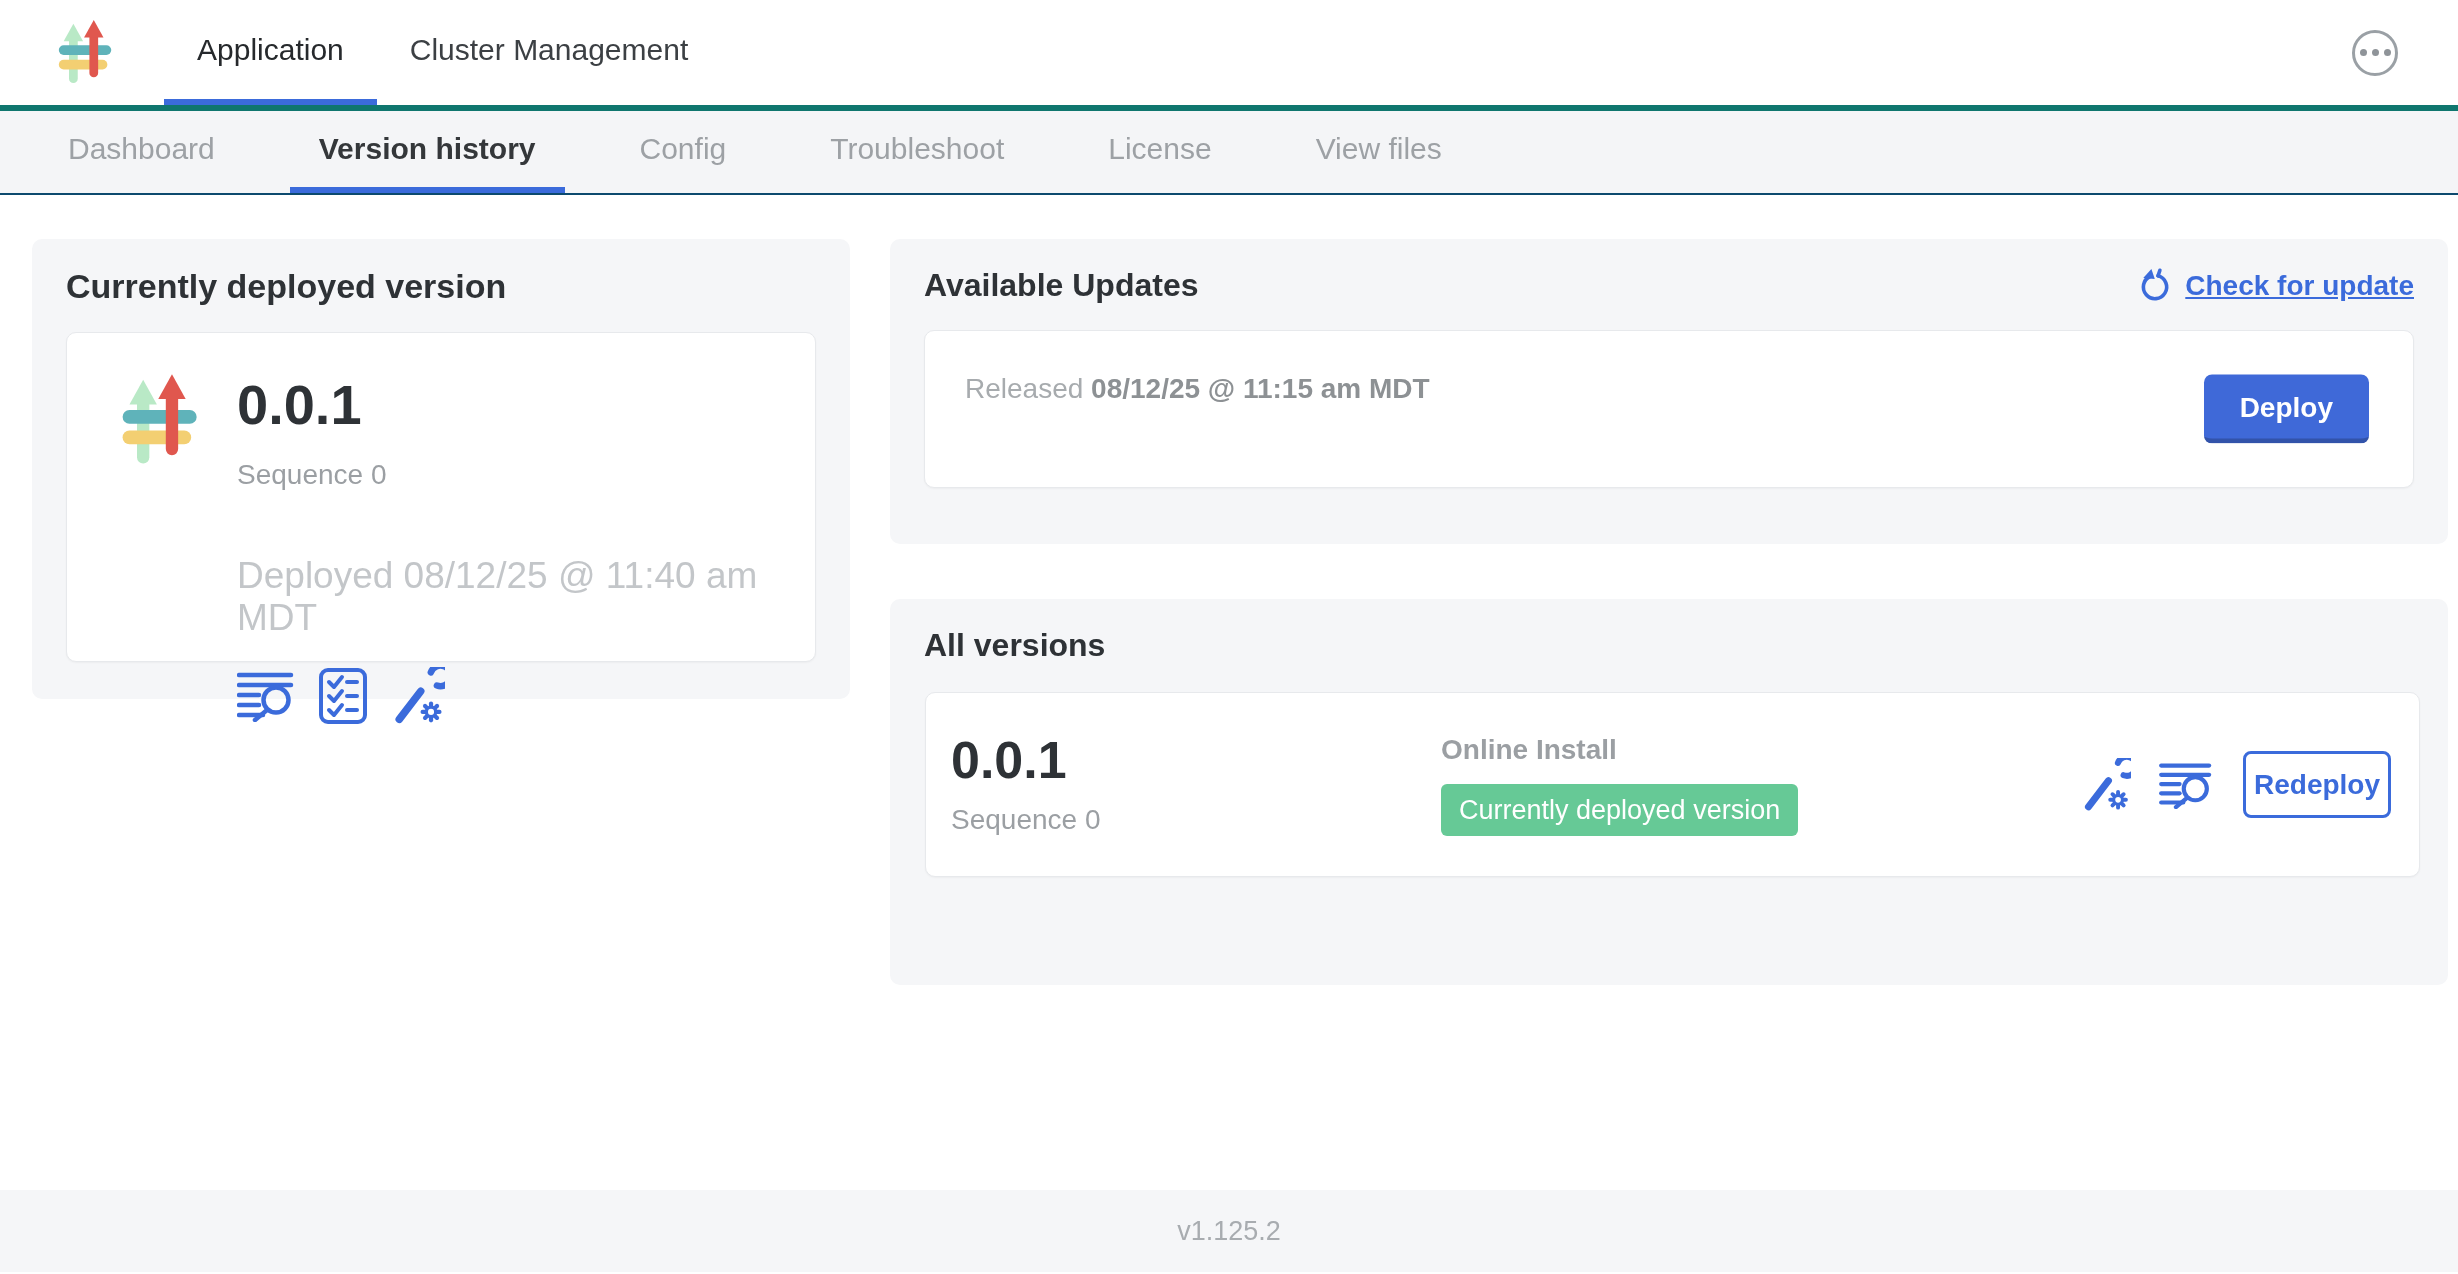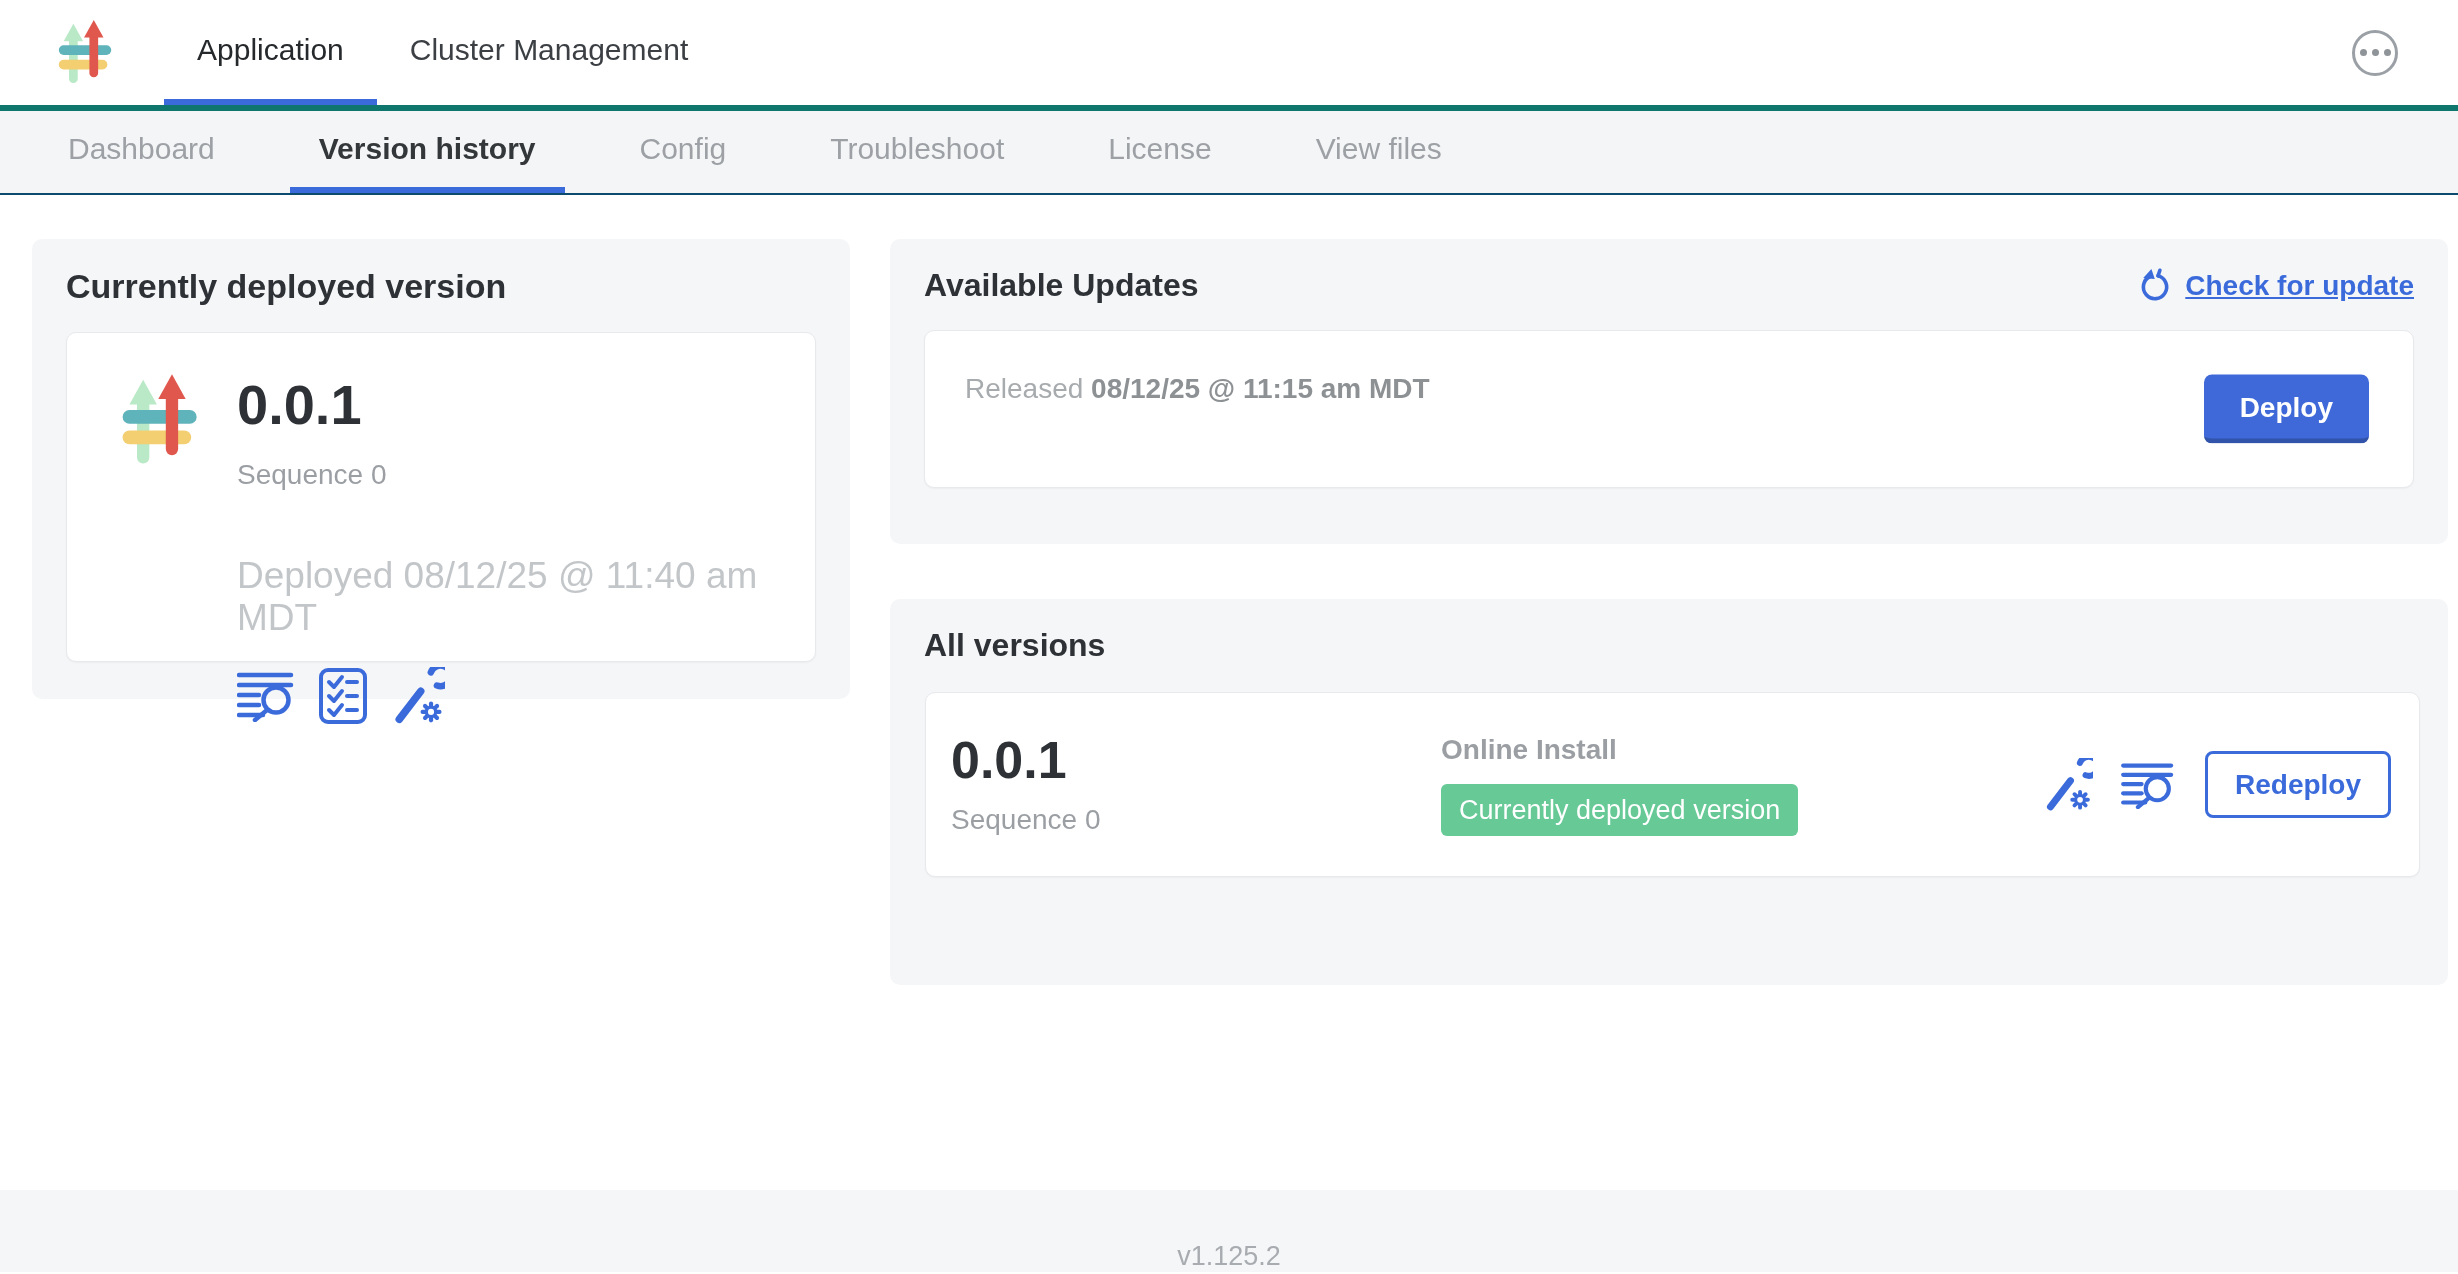--- a/index.html
+++ b/index.html
@@ -73,25 +73,25 @@
     display:flex;align-items:center;justify-content:center;gap:10px;font-size:30px;color:#2e3236;cursor:pointer;}
   .version-row{margin:28px 28px 0 35px;height:185px;display:flex;align-items:center;padding:0 28px 0 25px;}
   .vr-left{width:490px;}
   .vr-left .big-version{font-size:52px;}
   .vr-left .sequence{margin-top:18px;}
   .vr-mid{flex:1;}
   .install-type{font-size:28px;font-weight:600;color:#9b9fa3;}
   .badge{display:inline-block;margin-top:18px;background:var(--badge-green);color:#fff;font-size:27px;
     padding:11px 18px 10px;border-radius:6px;}
   .vr-actions{display:flex;align-items:center;gap:28px;}
-  .redeploy-btn{width:186px;height:67px;background:#fff;border:3px solid var(--accent-blue);border-radius:8px;
+  .redeploy-btn{width:148px;height:67px;background:#fff;border:3px solid var(--accent-blue);border-radius:8px;
     color:var(--accent-blue);font-size:28px;font-weight:700;font-family:inherit;cursor:pointer;}
 
   
-  footer{height:82px;background:var(--gray-card);display:flex;align-items:flex-end;justify-content:center;}
+  footer{height:82px;background:var(--gray-card);display:flex;align-items:center;justify-content:center;}
   .footer-version{font-size:27px;color:#a8acb0;}
 
   svg{display:block;}
 </style>
 </head>
 <body>
 
 <header class="app-header">
   <div class="brand">
     <svg viewBox="0 0 60 70" width="60" height="68">

